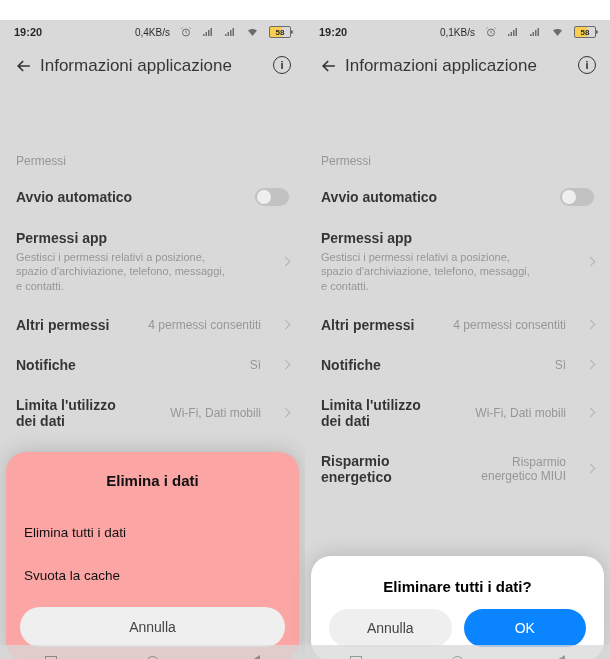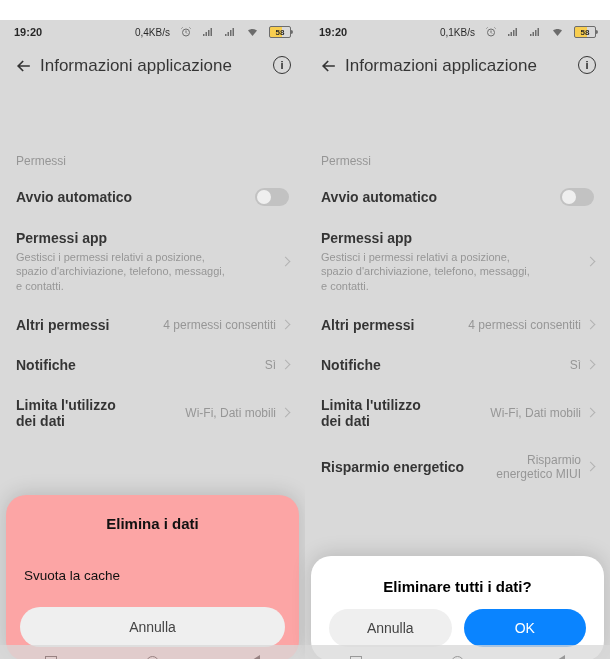--- a/index.html
+++ b/index.html
@@ -44,21 +44,21 @@
   }
   .appbar-title { font-size: 17px; font-weight: 500; color:#111; flex:1;}
   .info-icon { width:18px;height:18px; border:1.5px solid #111; border-radius:50%; display:flex;align-items:center;justify-content:center;font-size:11px;font-weight:700;}
   .section-label {
     padding: 60px 16px 8px 16px;
     font-size: 12px; color: #888;
   }
   .row {
     display:flex; align-items:center;
     padding: 12px 16px;
-    gap: 4px;
+    gap: 19px;
   }
   .row .main { flex:1; }
   .row .title { font-size: 14px; font-weight: 700; color:#111; }
   .row .sub { font-size: 11px; color:#888; margin-top:4px; line-height:1.3; max-width: 210px;}
   .row .value { font-size: 12px; color:#888; text-align:right;}
   .chev { width:7px;height:7px;border-right:1.5px solid #aaa;border-bottom:1.5px solid #aaa; transform:rotate(-45deg); margin-left:2px;}
   .toggle {
     width: 34px; height: 18px; border-radius: 10px;
     background: #bdbdbd; position:relative;
   }
@@ -179,20 +179,21 @@
   <div class="row">
     <div class="main">
         <div class="title" style="max-width:120px">Limita l'utilizzo dei dati</div>
       </div>
     <div class="value">Wi-Fi, Dati mobili</div>
     <div class="chev"></div>
   </div>
 
   <div class="sheet">
     <div class="sheet-title">Elimina i dati</div>
+    <div class="sheet-item">Elimina tutti i dati</div>
     <div class="sheet-item">Svuota la cache</div>
     <div class="btn-wide">Annulla</div>
   </div>
 
   <div class="navbar dim">
     <div class="sq"></div>
     <div class="ci"></div>
     <div class="tr"></div>
   </div>
 </div>

